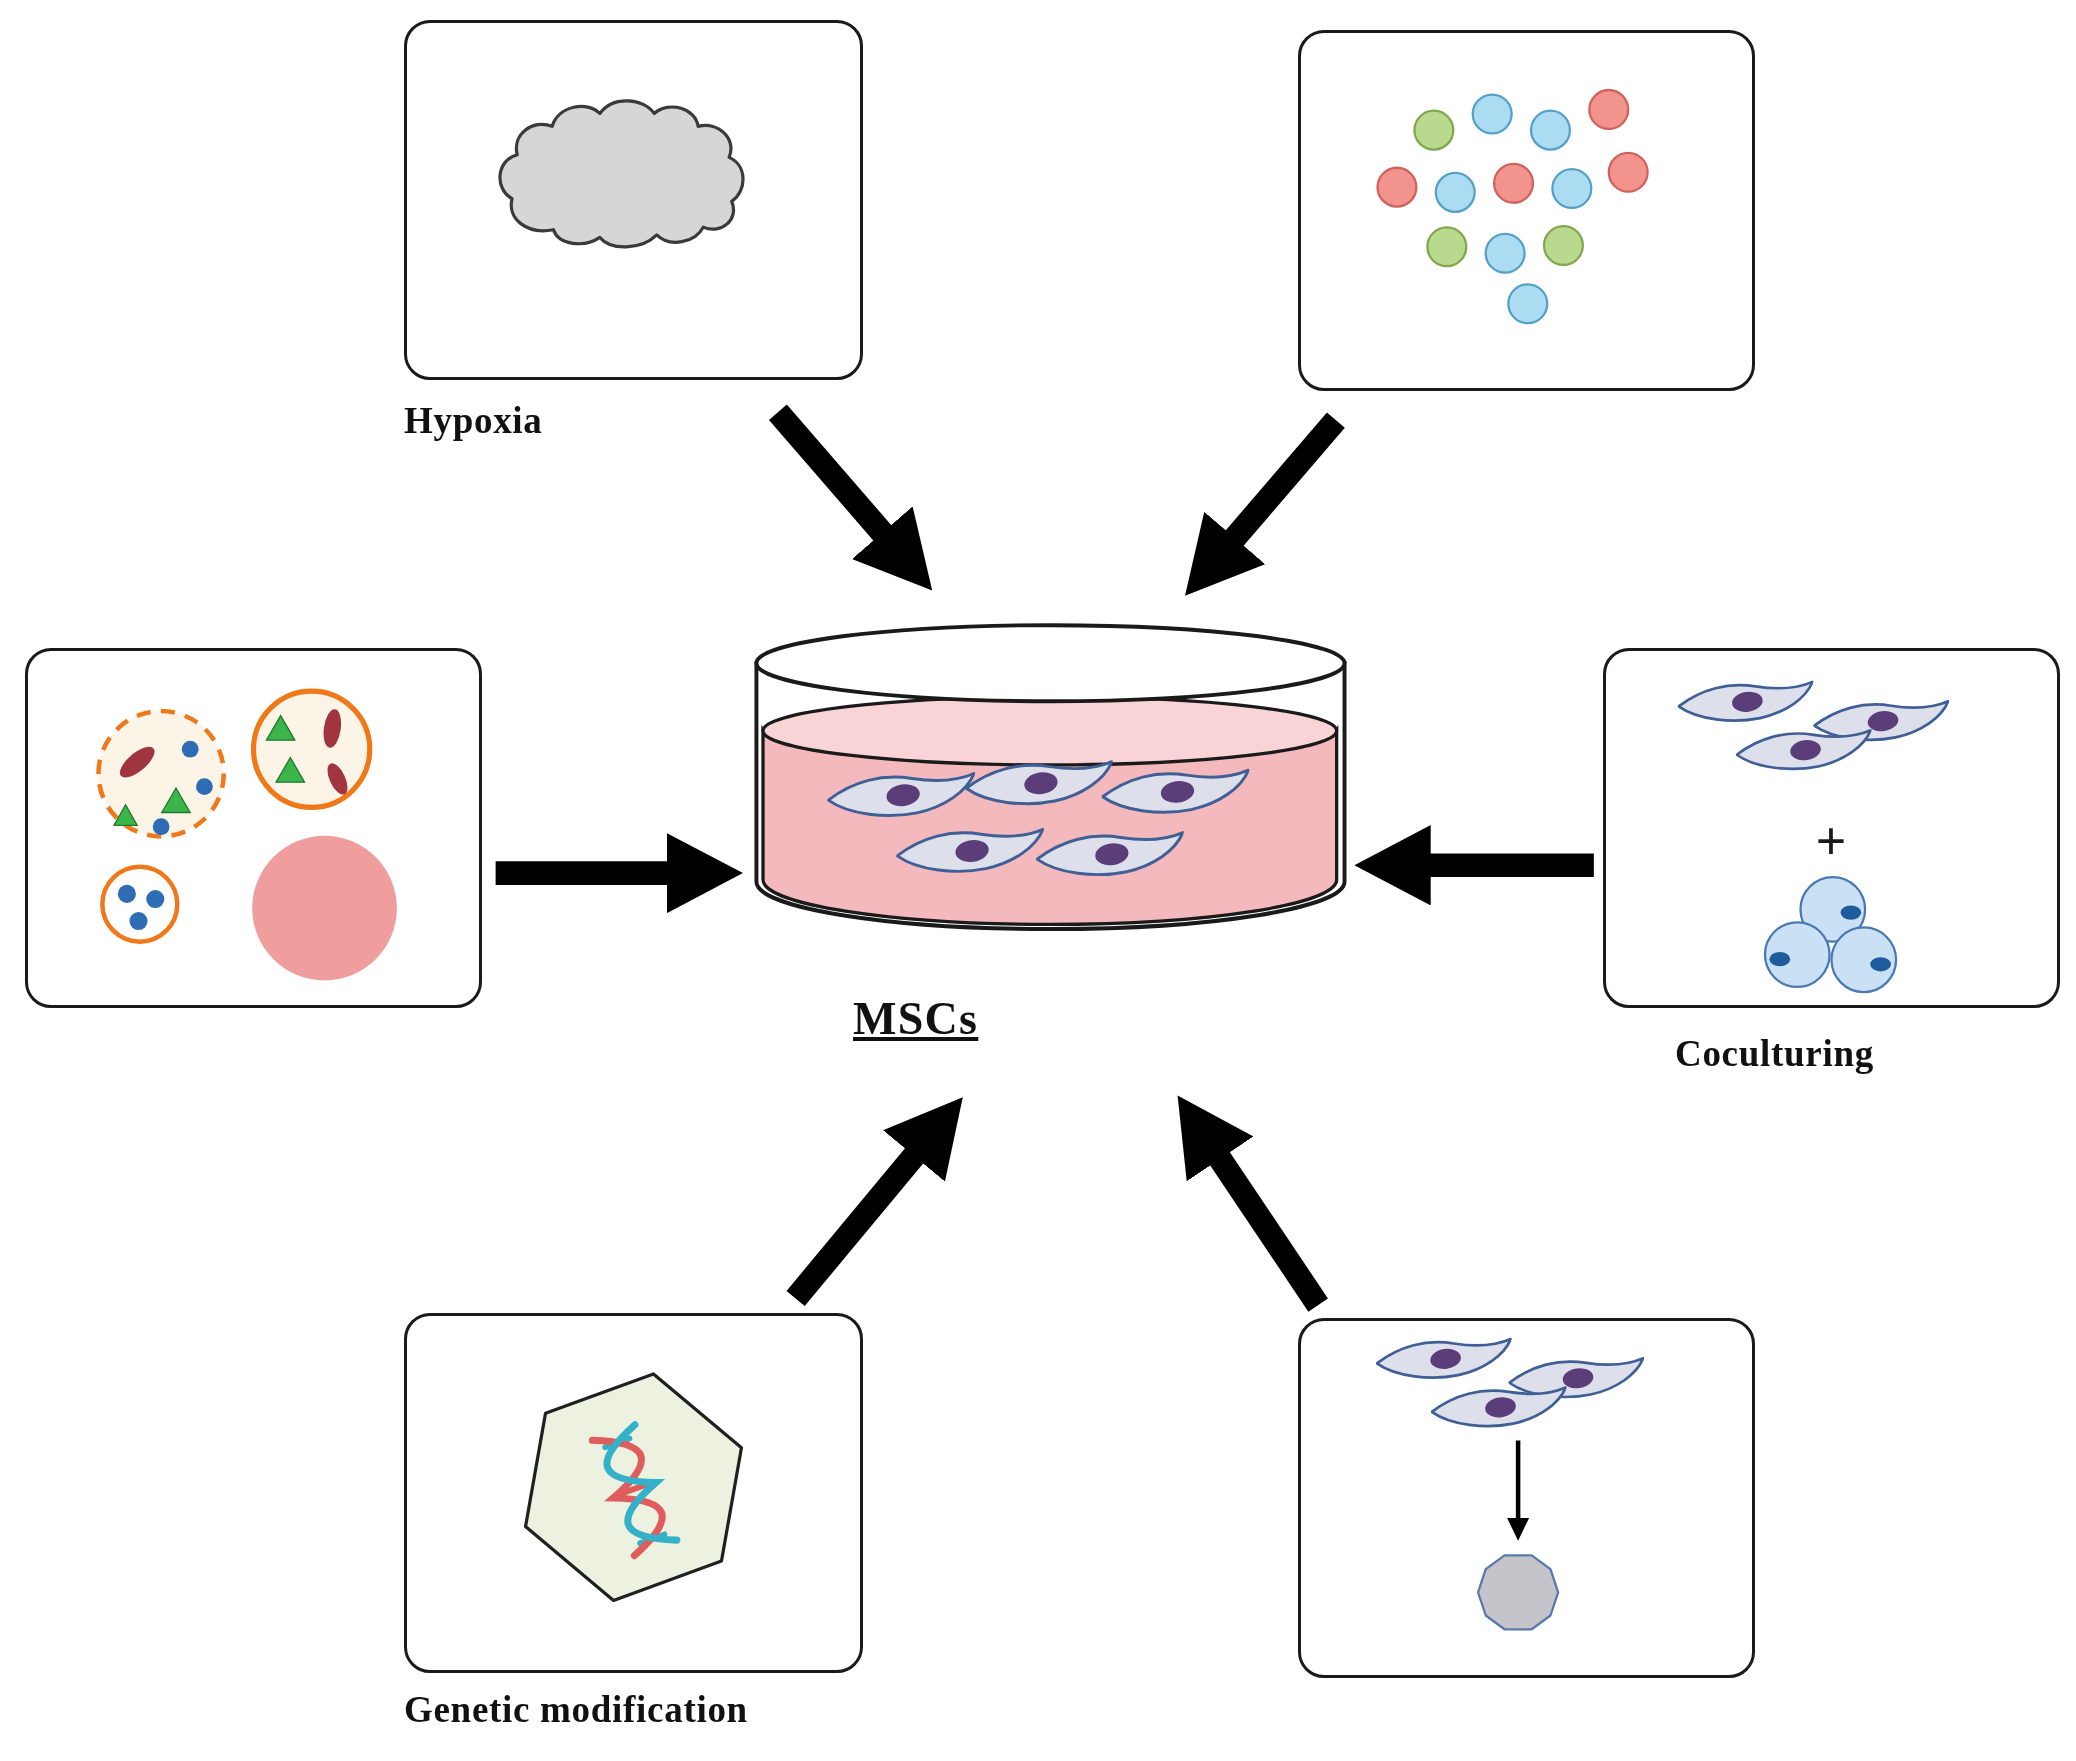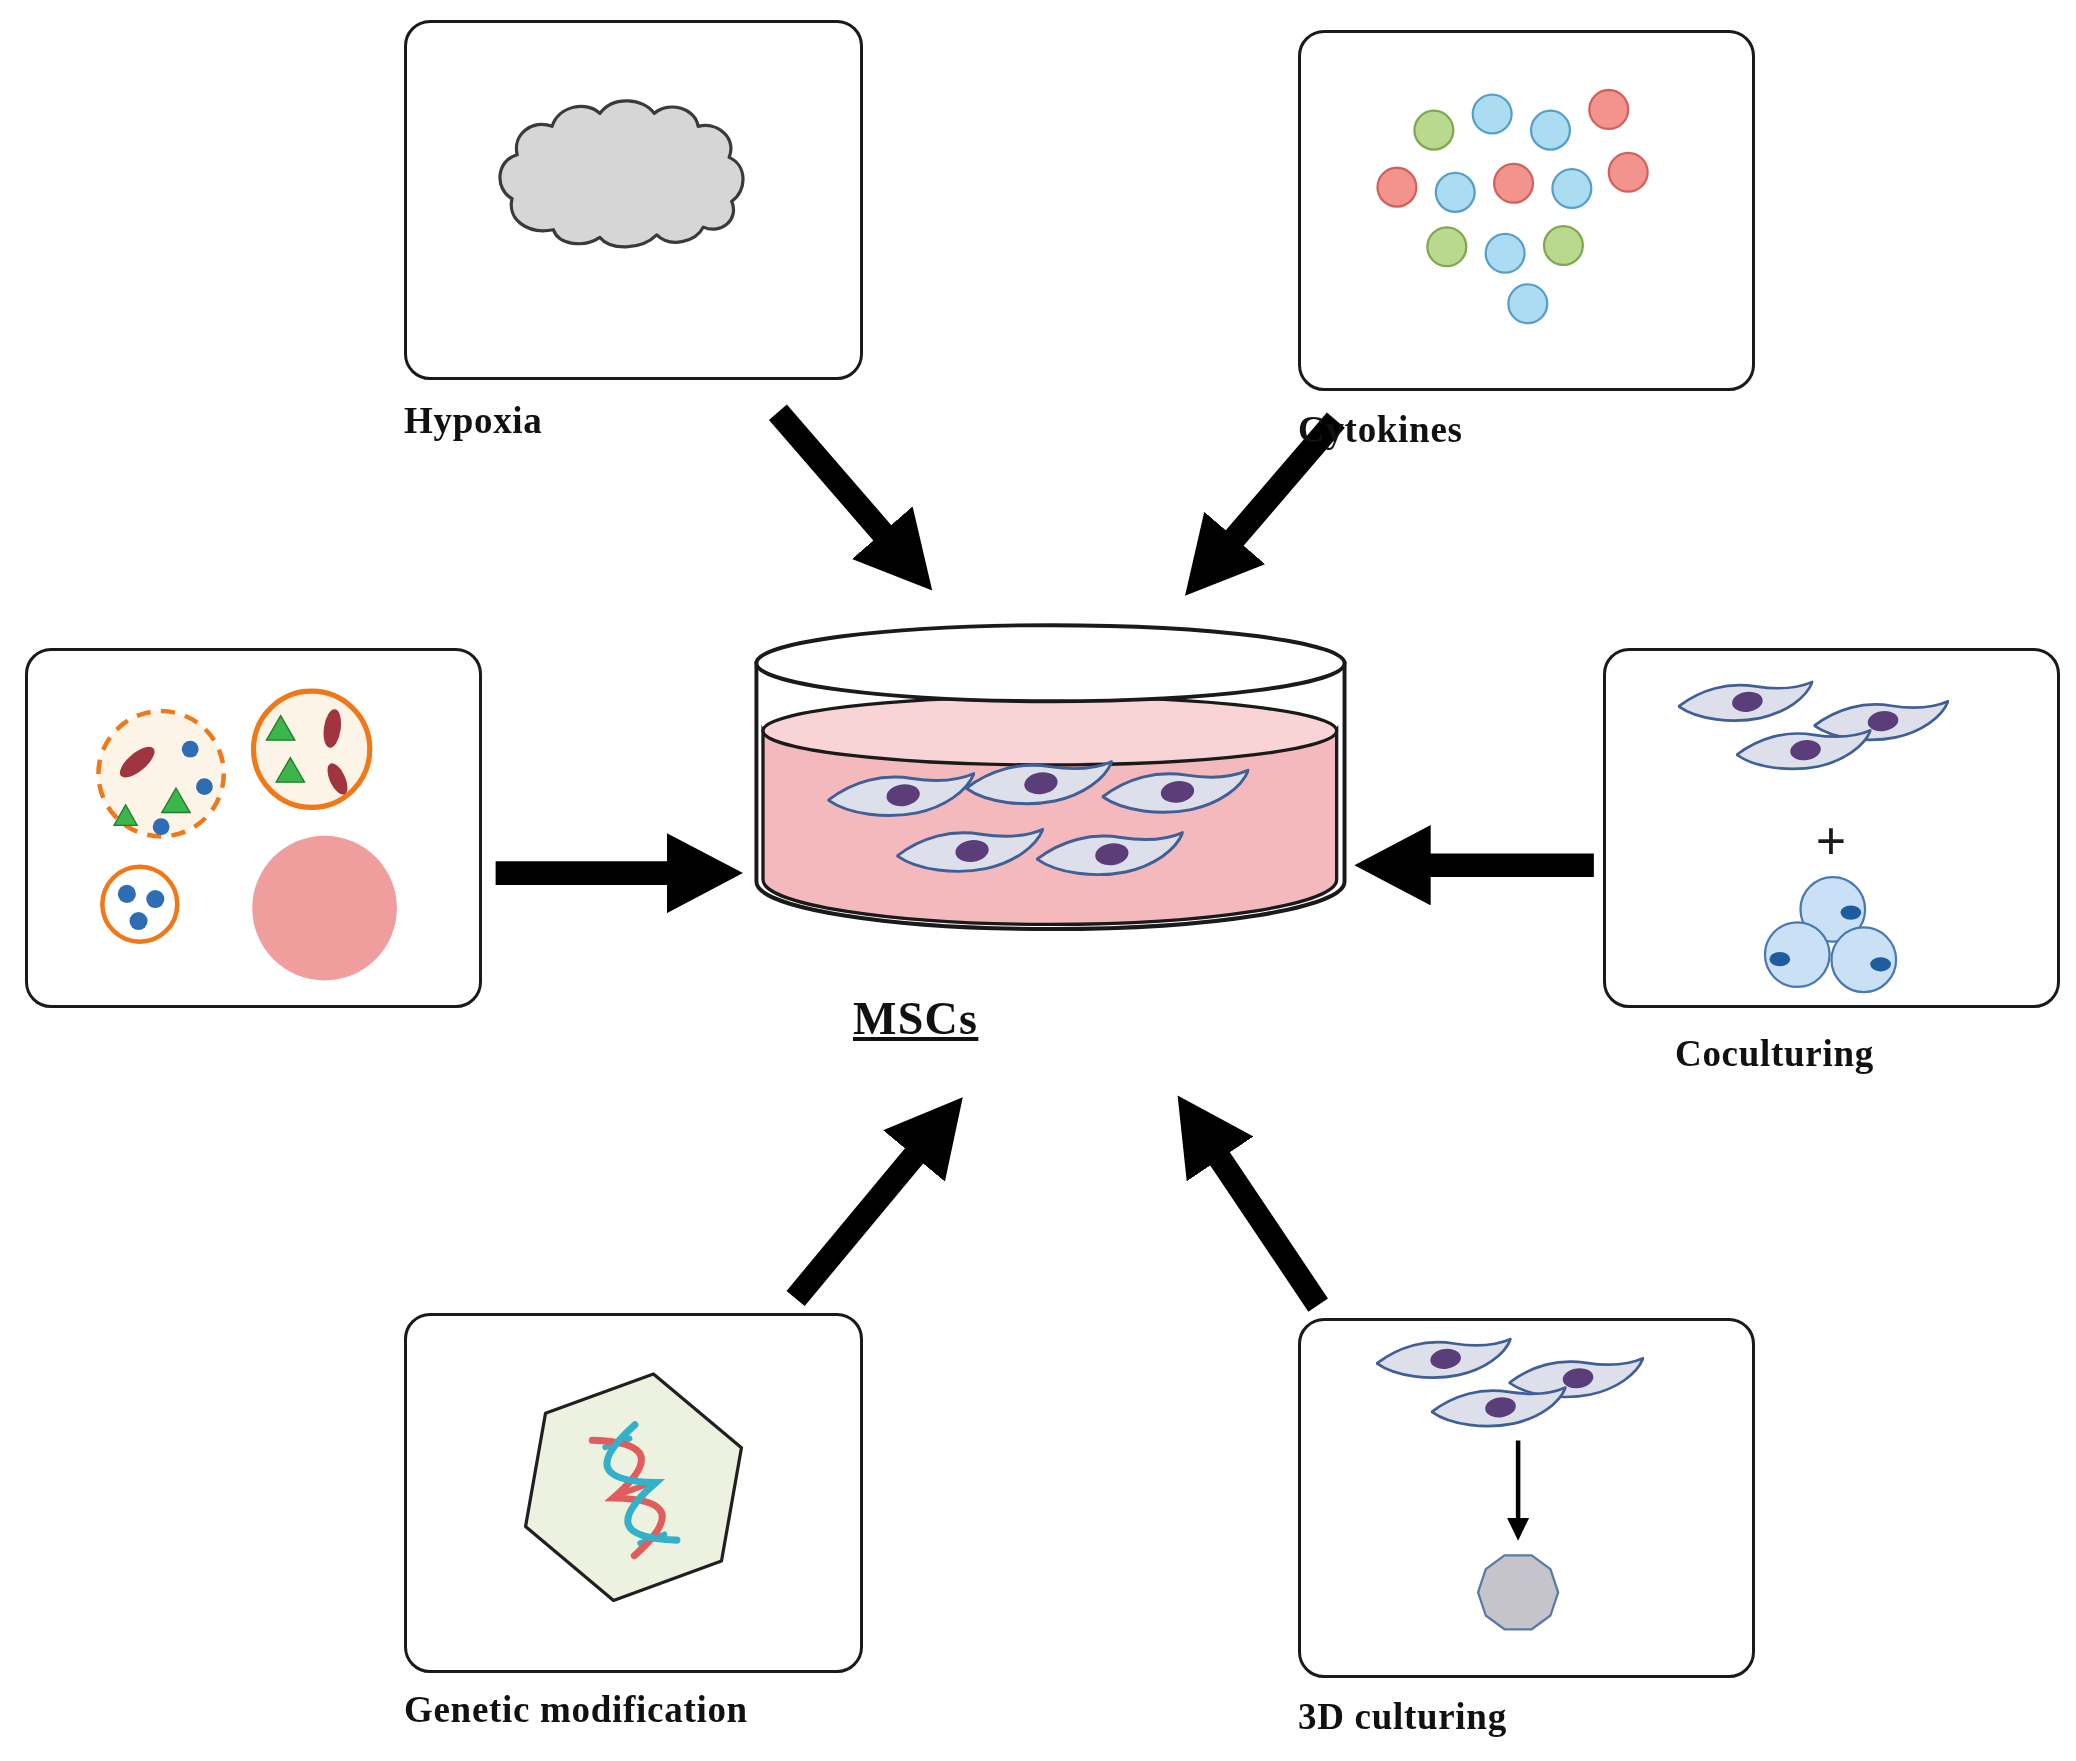--- a/index.html
+++ b/index.html
@@ -98,21 +98,20 @@
         <circle cx="328" cy="232" r="30" fill="#f2938d" stroke="#cf625c"></circle>
         <circle cx="418" cy="240" r="30" fill="#abdcf2" stroke="#55a0c8"></circle>
         <circle cx="505" cy="215" r="30" fill="#f2938d" stroke="#cf625c"></circle>
         <circle cx="225" cy="330" r="30" fill="#b9da8e" stroke="#7fa74e"></circle>
         <circle cx="315" cy="340" r="30" fill="#abdcf2" stroke="#55a0c8"></circle>
         <circle cx="405" cy="328" r="30" fill="#b9da8e" stroke="#7fa74e"></circle>
         <circle cx="350" cy="418" r="30" fill="#abdcf2" stroke="#55a0c8"></circle>
       </g>
     </svg>
   </div>
-  <div class="node-label" id="label-cytokines">Cytokines</div>
 
   <div class="box" id="box-autophagy">
     <svg viewBox="0 0 696 548">
       <g>
         <circle cx="205" cy="190" r="97" fill="#fdf4e8" stroke="#f07818" stroke-width="7" stroke-dasharray="22 16"></circle>
         <ellipse cx="168" cy="172" rx="33" ry="14" fill="#a03540" transform="rotate(-40 168 172)"></ellipse>
         <polygon points="228,212 206,250 250,250" fill="#3cb54a" stroke="#1d7a2e" stroke-width="2"></polygon>
         <polygon points="150,238 132,270 168,270" fill="#3cb54a" stroke="#1d7a2e" stroke-width="2"></polygon>
         <circle cx="250" cy="152" r="13" fill="#2e6db4"></circle>
         <circle cx="272" cy="210" r="13" fill="#2e6db4"></circle>
@@ -176,21 +175,20 @@
         <use href="#spindle-cell" x="320" y="55" width="210" height="70"></use>
         <use href="#spindle-cell" x="200" y="100" width="210" height="70"></use>
       </g>
       <g>
         <line x1="335" y1="185" x2="335" y2="310" stroke="#000" stroke-width="7"></line>
         <polygon points="318,305 352,305 335,340" fill="#000"></polygon>
       </g>
       <polygon points="397,420 385.1,384.1 356.1,362.8 313.9,362.8 284.9,384.1 273,420 284.9,455.9 313.9,477.2 356.1,477.2 385.1,455.9" fill="#c4c4ca" stroke="#5a79a8" stroke-width="3.5" stroke-linejoin="round"></polygon>
     </svg>
   </div>
-  <div class="node-label" id="label-3d">3D culturing</div>
 
   <div class="dish">
     <svg viewBox="0 0 940 565">
       <path d="M 22 75 L 22 408 A 448 72 0 0 0 918 408 L 918 75 Z" fill="#ffffff" stroke="#1a1a1a" stroke-width="6"></path>
       <path d="M 32 178 A 438 52 0 0 0 906 178 L 906 405 A 437 68 0 0 1 32 405 Z" fill="#f3b9bd" stroke="#1a1a1a" stroke-width="5"></path>
       <ellipse cx="469" cy="178" rx="437" ry="52" fill="#f9d4d6" stroke="#1a1a1a" stroke-width="5"></ellipse>
       <ellipse cx="470" cy="75" rx="448" ry="58" fill="#ffffff" stroke="#1a1a1a" stroke-width="6"></ellipse>
       <g>
         <use href="#spindle-cell" x="130" y="240" width="225" height="75"></use>
         <use href="#spindle-cell" x="340" y="222" width="225" height="75"></use>

